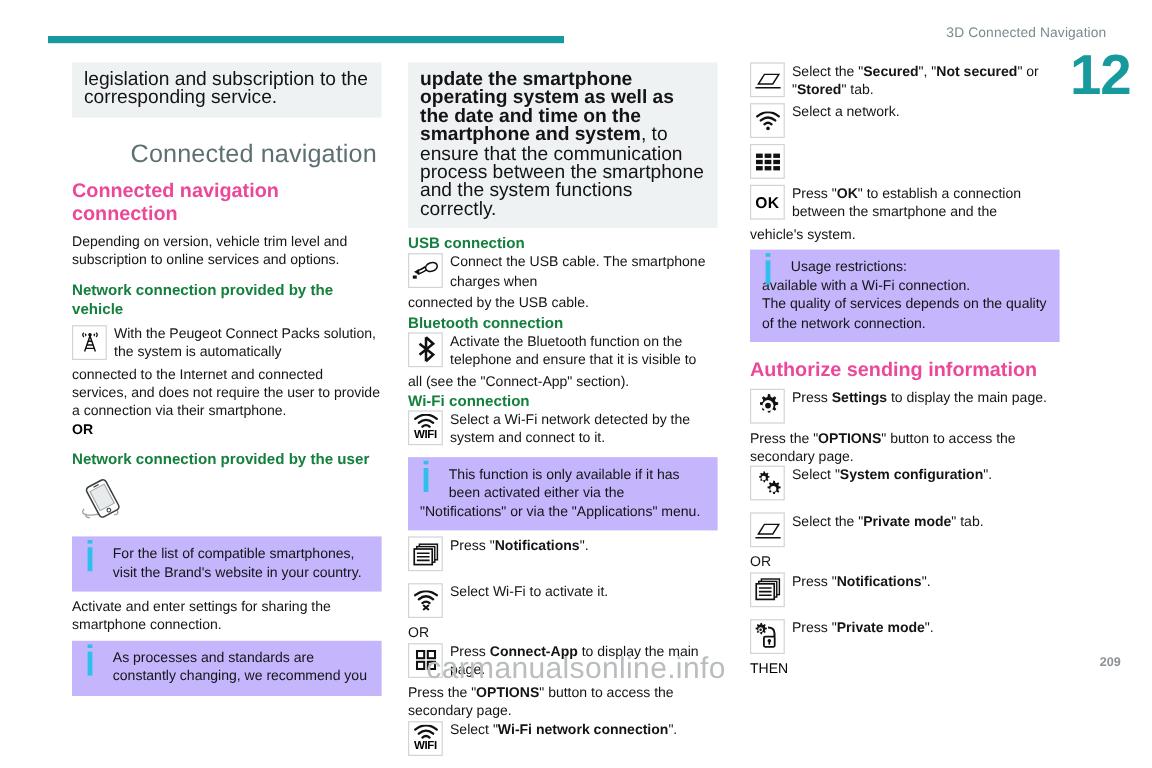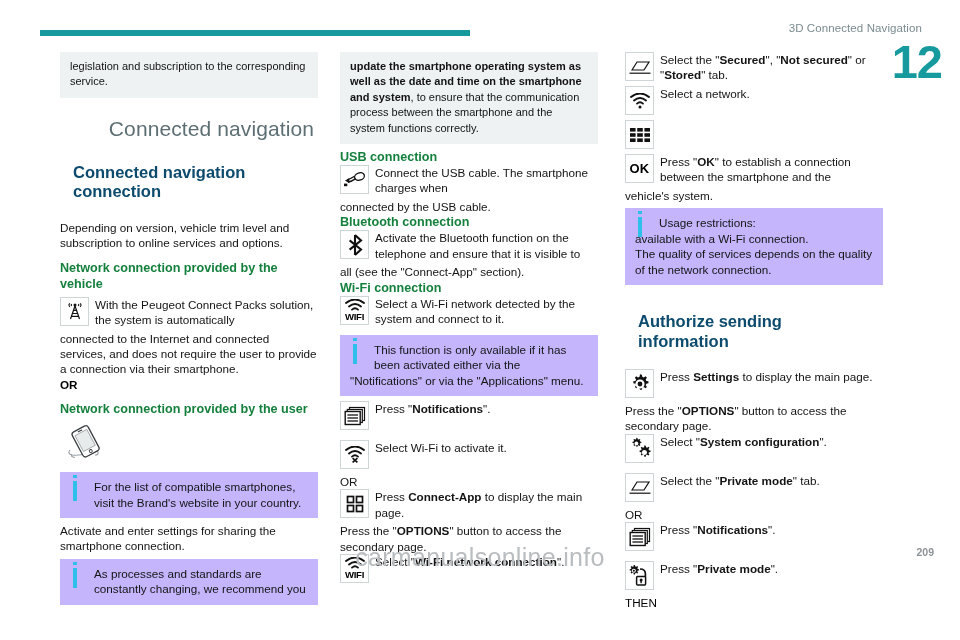--- a/index.html
+++ b/index.html
@@ -70,22 +70,22 @@
     font-weight: normal;
     color: #5d6f73;
     margin: 4px;
     line-height: 25px;
     letter-spacing: .1px;
     text-align: right;
   }
   h2.sub {
     font-size: 16.5px;
     font-weight: bold;
-    color: #0c4a6e;
-    margin: 13px;
+    color: #ec4899;
+    margin: 0;
     line-height: 19.5px;
   }
   h3.sub3 {
     font-size: 12.6px;
     font-weight: bold;
     color: #15803d;
     margin: 0;
     line-height: 16px;
   }
   .inline-h {
@@ -117,21 +117,21 @@
     width: 4px; height: 3px;
     background: #2ec0ea;
   }
   .note .ntext { margin-left: 24px; }
   .note .nfull { margin-left: 0; }
 
   
   .contblock {
     background: #eef2f3;
     padding: 7px 10px 8px 10px;
-    font-size: 11px;
+    font-size: 16px;
     line-height: 15.4px;
     color: #141414;
   }
 
   
   .row { position: relative; min-height: 34px; }
   .ico {
     width: 29px; height: 29px;
     border: 1px solid #cfd4d6;
     background: #fff;

